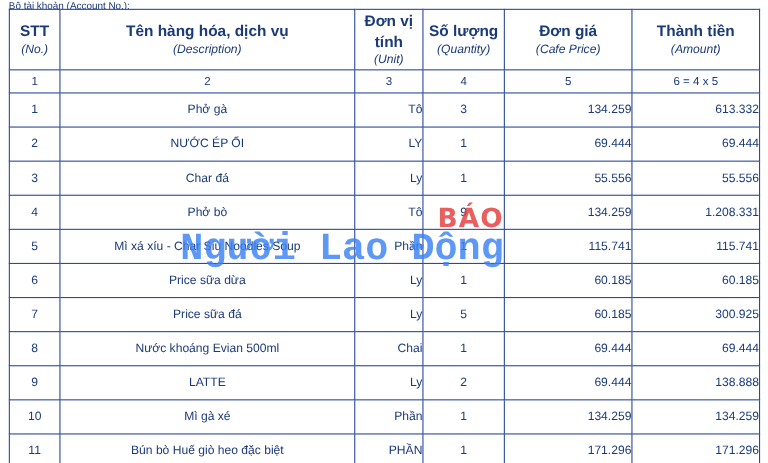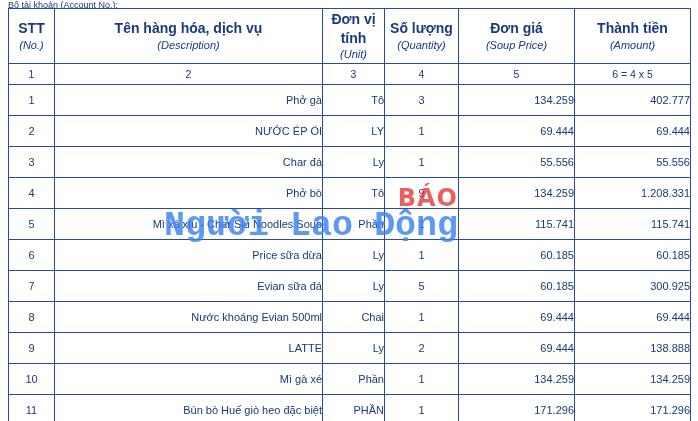--- a/index.html
+++ b/index.html
@@ -83,21 +83,21 @@
     height: 20px;
     text-align: center;
     font-size: 10.5px;
   }
 
   tbody.items td {
     height: 30px;
     font-size: 11px;
   }
   td.stt { text-align: center; }
-  td.desc { text-align: right; padding-left: 9px; }
+  td.desc { text-align: center; padding-left: 9px; }
   td.unit { text-align: right; }
   td.qty { text-align: center; }
   td.price { text-align: right; padding-right: 9px; }
   td.amt { text-align: right; padding-right: 9px; }
 
   
   .watermark {
     position: absolute;
     left: 58px;
     top: 186px;
@@ -156,21 +156,21 @@
         <th>
           <span class="ttl">Đơn vị tính</span>
           <span class="sub">(Unit)</span>
         </th>
         <th>
           <span class="ttl">Số lượng</span>
           <span class="sub">(Quantity)</span>
         </th>
         <th>
           <span class="ttl">Đơn giá</span>
-          <span class="sub">(Soup Price)</span>
+          <span class="sub">(Cafe Price)</span>
         </th>
         <th>
           <span class="ttl">Thành tiền</span>
           <span class="sub">(Amount)</span>
         </th>
       </tr>
       <tr class="numrow">
         <td>1</td>
         <td>2</td>
         <td>3</td>
@@ -179,21 +179,21 @@
         <td>6 = 4 x 5</td>
       </tr>
     </thead>
     <tbody class="items" id="items-body">
         <tr>
           <td class="stt">1</td>
           <td class="desc">Phở gà</td>
           <td class="unit">Tô</td>
           <td class="qty">3</td>
           <td class="price">134.259</td>
-          <td class="amt">402.777</td>
+          <td class="amt">613.332</td>
         </tr>
         <tr>
           <td class="stt">2</td>
           <td class="desc">NƯỚC ÉP ỔI</td>
           <td class="unit">LY</td>
           <td class="qty">1</td>
           <td class="price">69.444</td>
           <td class="amt">69.444</td>
         </tr>
         <tr>
@@ -223,21 +223,21 @@
         <tr>
           <td class="stt">6</td>
           <td class="desc">Price sữa dừa</td>
           <td class="unit">Ly</td>
           <td class="qty">1</td>
           <td class="price">60.185</td>
           <td class="amt">60.185</td>
         </tr>
         <tr>
           <td class="stt">7</td>
-          <td class="desc">Evian sữa đá</td>
+          <td class="desc">Price sữa đá</td>
           <td class="unit">Ly</td>
           <td class="qty">5</td>
           <td class="price">60.185</td>
           <td class="amt">300.925</td>
         </tr>
         <tr>
           <td class="stt">8</td>
           <td class="desc">Nước khoáng Evian 500ml</td>
           <td class="unit">Chai</td>
           <td class="qty">1</td>

